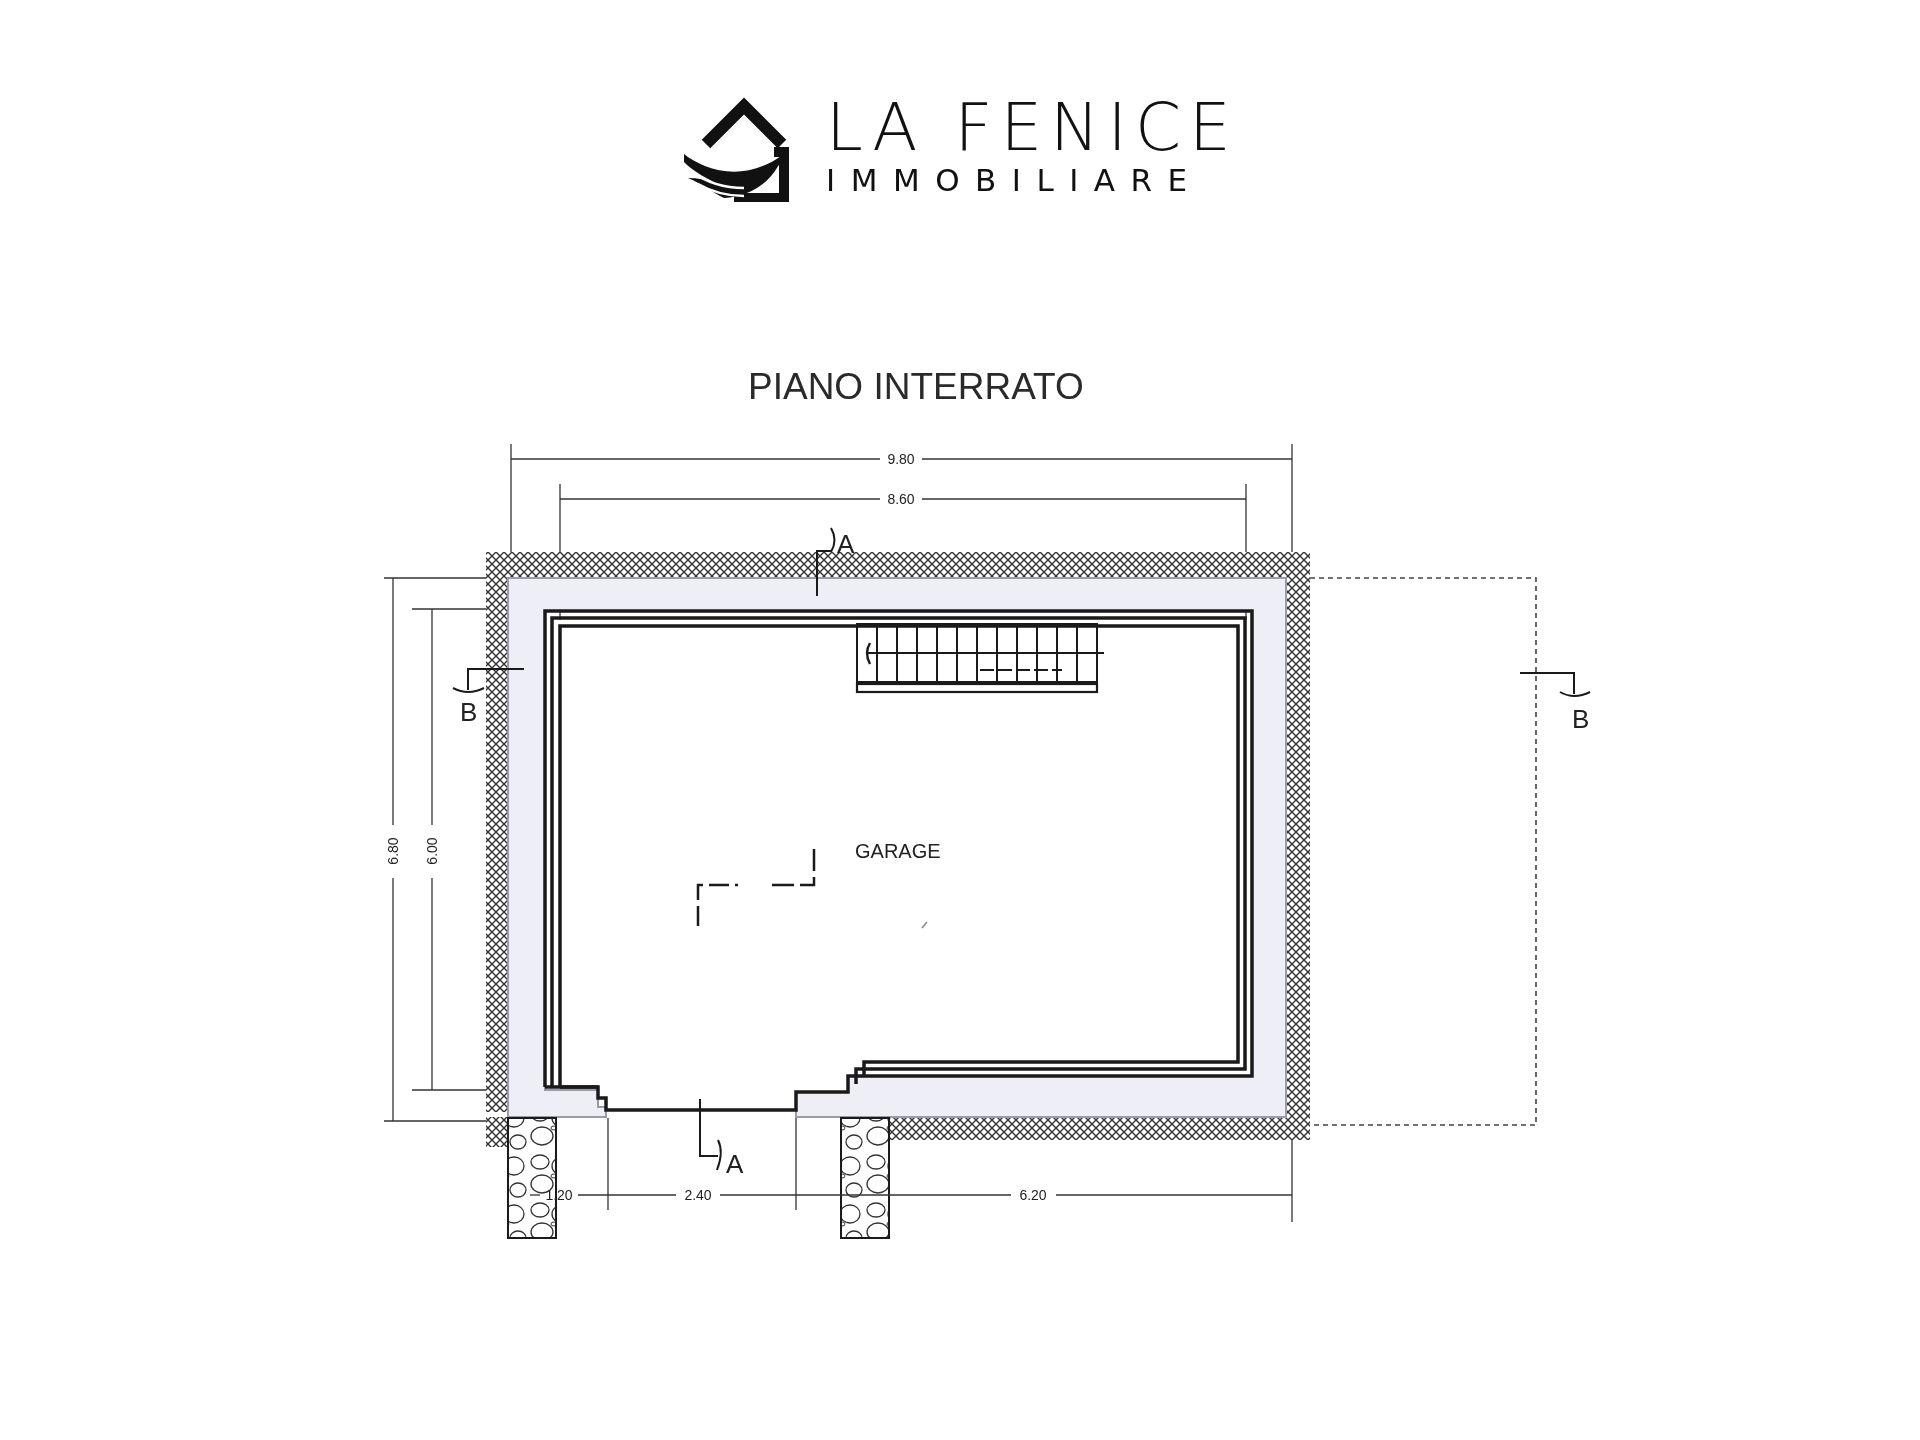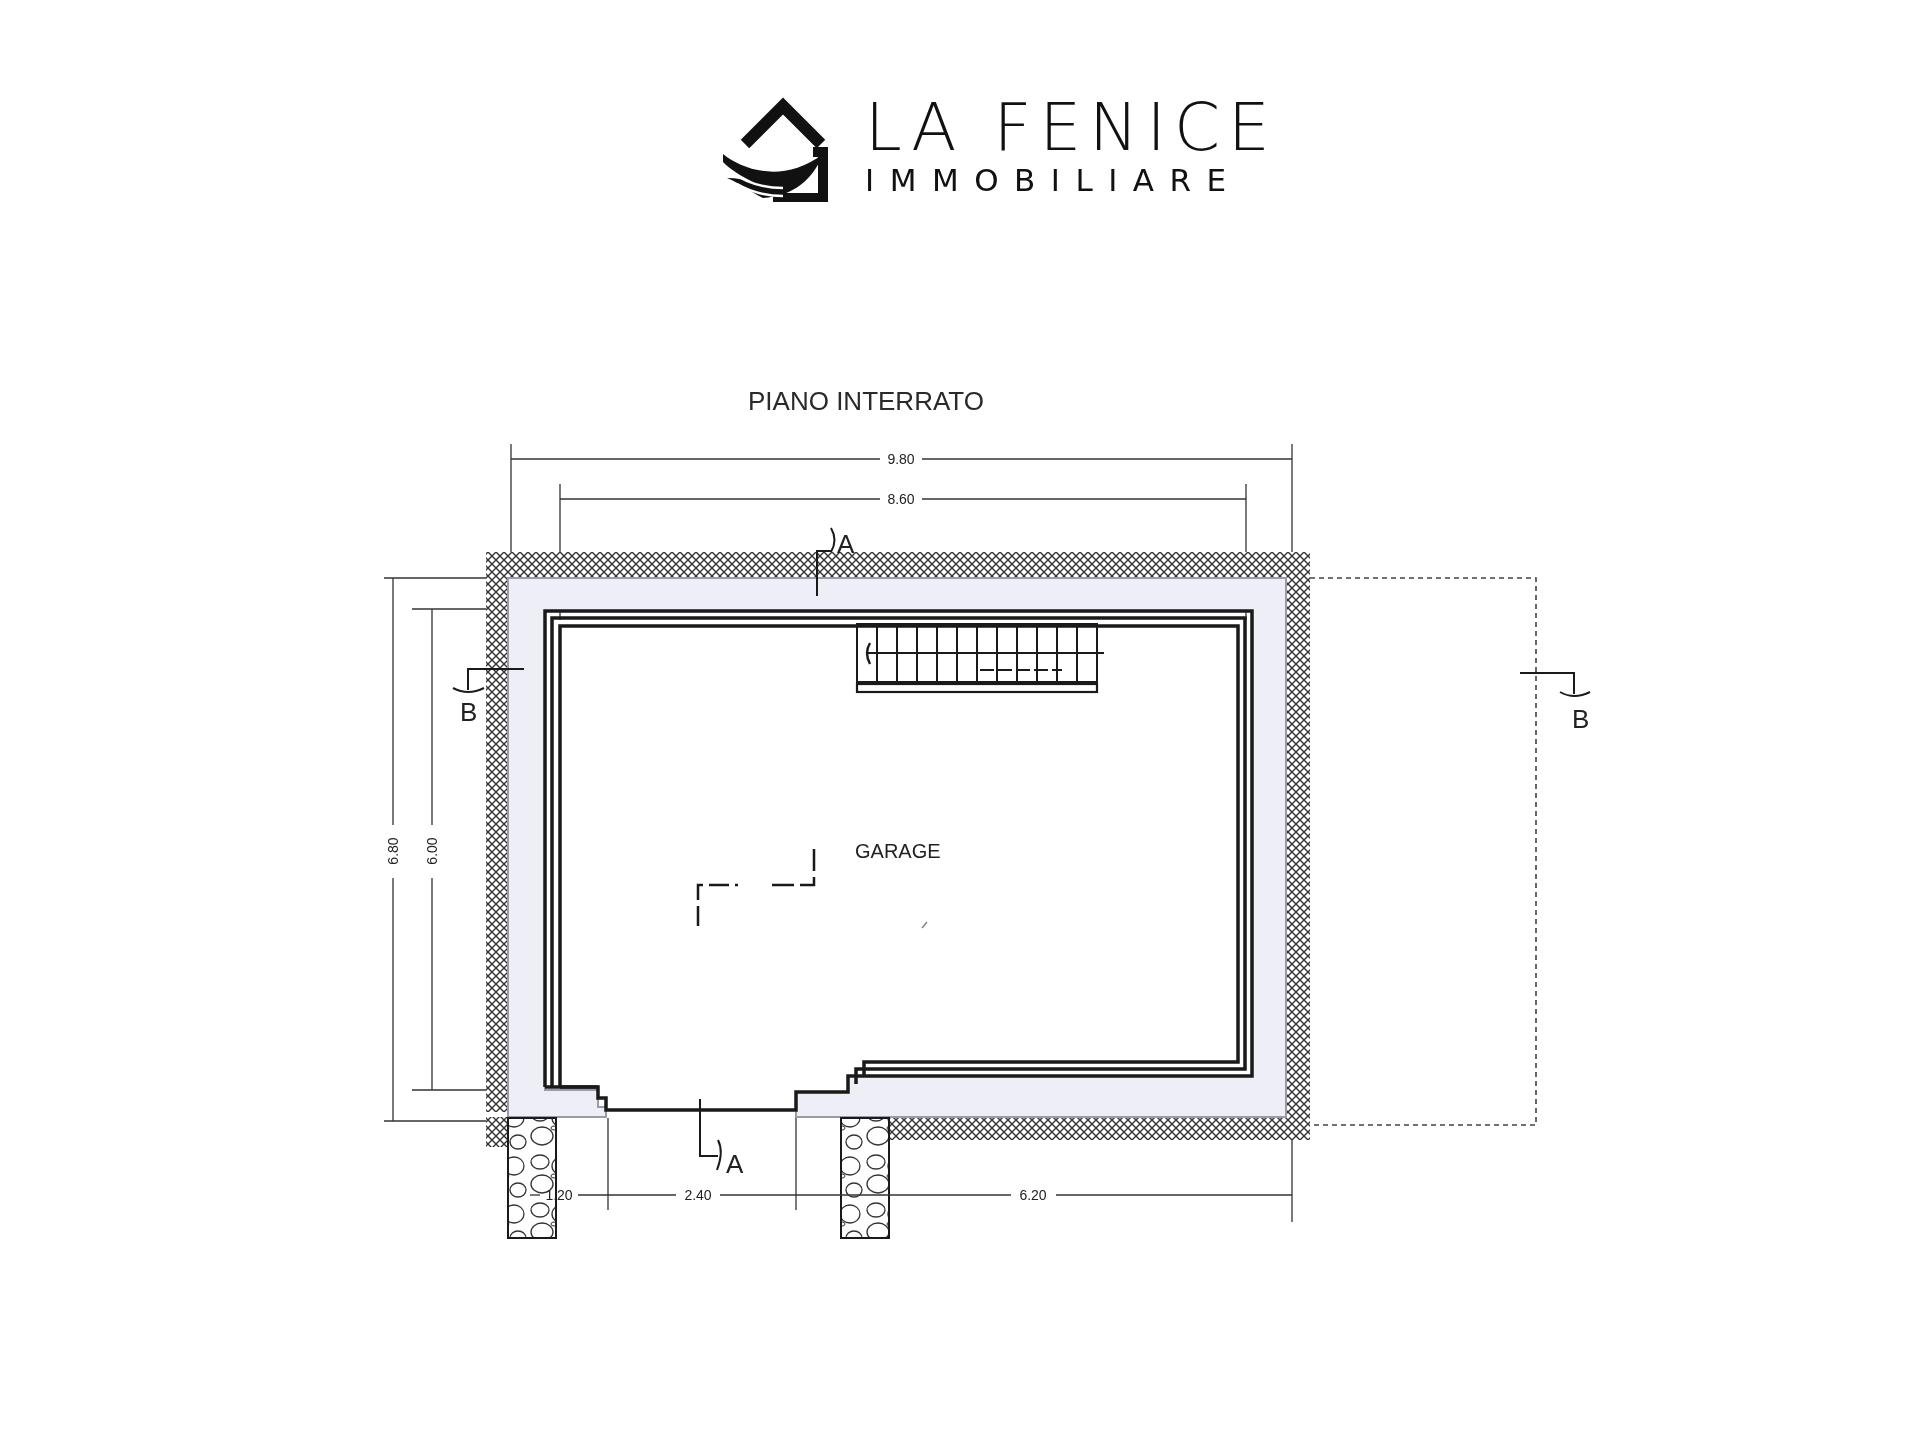--- a/index.html
+++ b/index.html
@@ -1,21 +1,21 @@
 <!DOCTYPE html>
 <html><head>
 <meta charset="utf-8">
 <style>
   html,body{margin:0;padding:0;background:#ffffff;}
   body{width:1920px;height:1440px;position:relative;overflow:hidden;font-family:"Liberation Sans",sans-serif;color:#1a1a1a;}
-  .logo{position:absolute;left:723px;top:92px;width:560px;height:110px;}
+  .logo{position:absolute;left:684px;top:92px;width:560px;height:110px;}
   .logo-text{position:absolute;left:142px;top:0;}
   .logo-line1{font-family:"DejaVu Sans",sans-serif;font-weight:200;font-size:66px;letter-spacing:8px;line-height:72px;color:#111;white-space:nowrap;}
   .logo-line2{font-family:"DejaVu Sans",sans-serif;font-weight:400;font-size:31px;letter-spacing:15.5px;line-height:36px;color:#111;white-space:nowrap;margin-top:-2px;}
-  .plan-title{position:absolute;left:748px;top:386px;font-size:26px;color:#2a2a2a;white-space:nowrap;}
+  .plan-title{position:absolute;left:748px;top:366px;font-size:37px;color:#2a2a2a;white-space:nowrap;}
   svg.plan{position:absolute;left:0;top:0;}
   .dim-label{font-family:"Liberation Sans",sans-serif;font-size:14px;fill:#222;}
   .sec-label{font-family:"Liberation Sans",sans-serif;font-size:26px;fill:#222;}
   .room-label{font-family:"Liberation Sans",sans-serif;font-size:20px;fill:#222;}
 </style>
 </head>
 <body>
 
 <div class="logo">
   <svg width="130" height="110" viewBox="0 0 130 110" style="position:absolute;left:0;top:0;">

